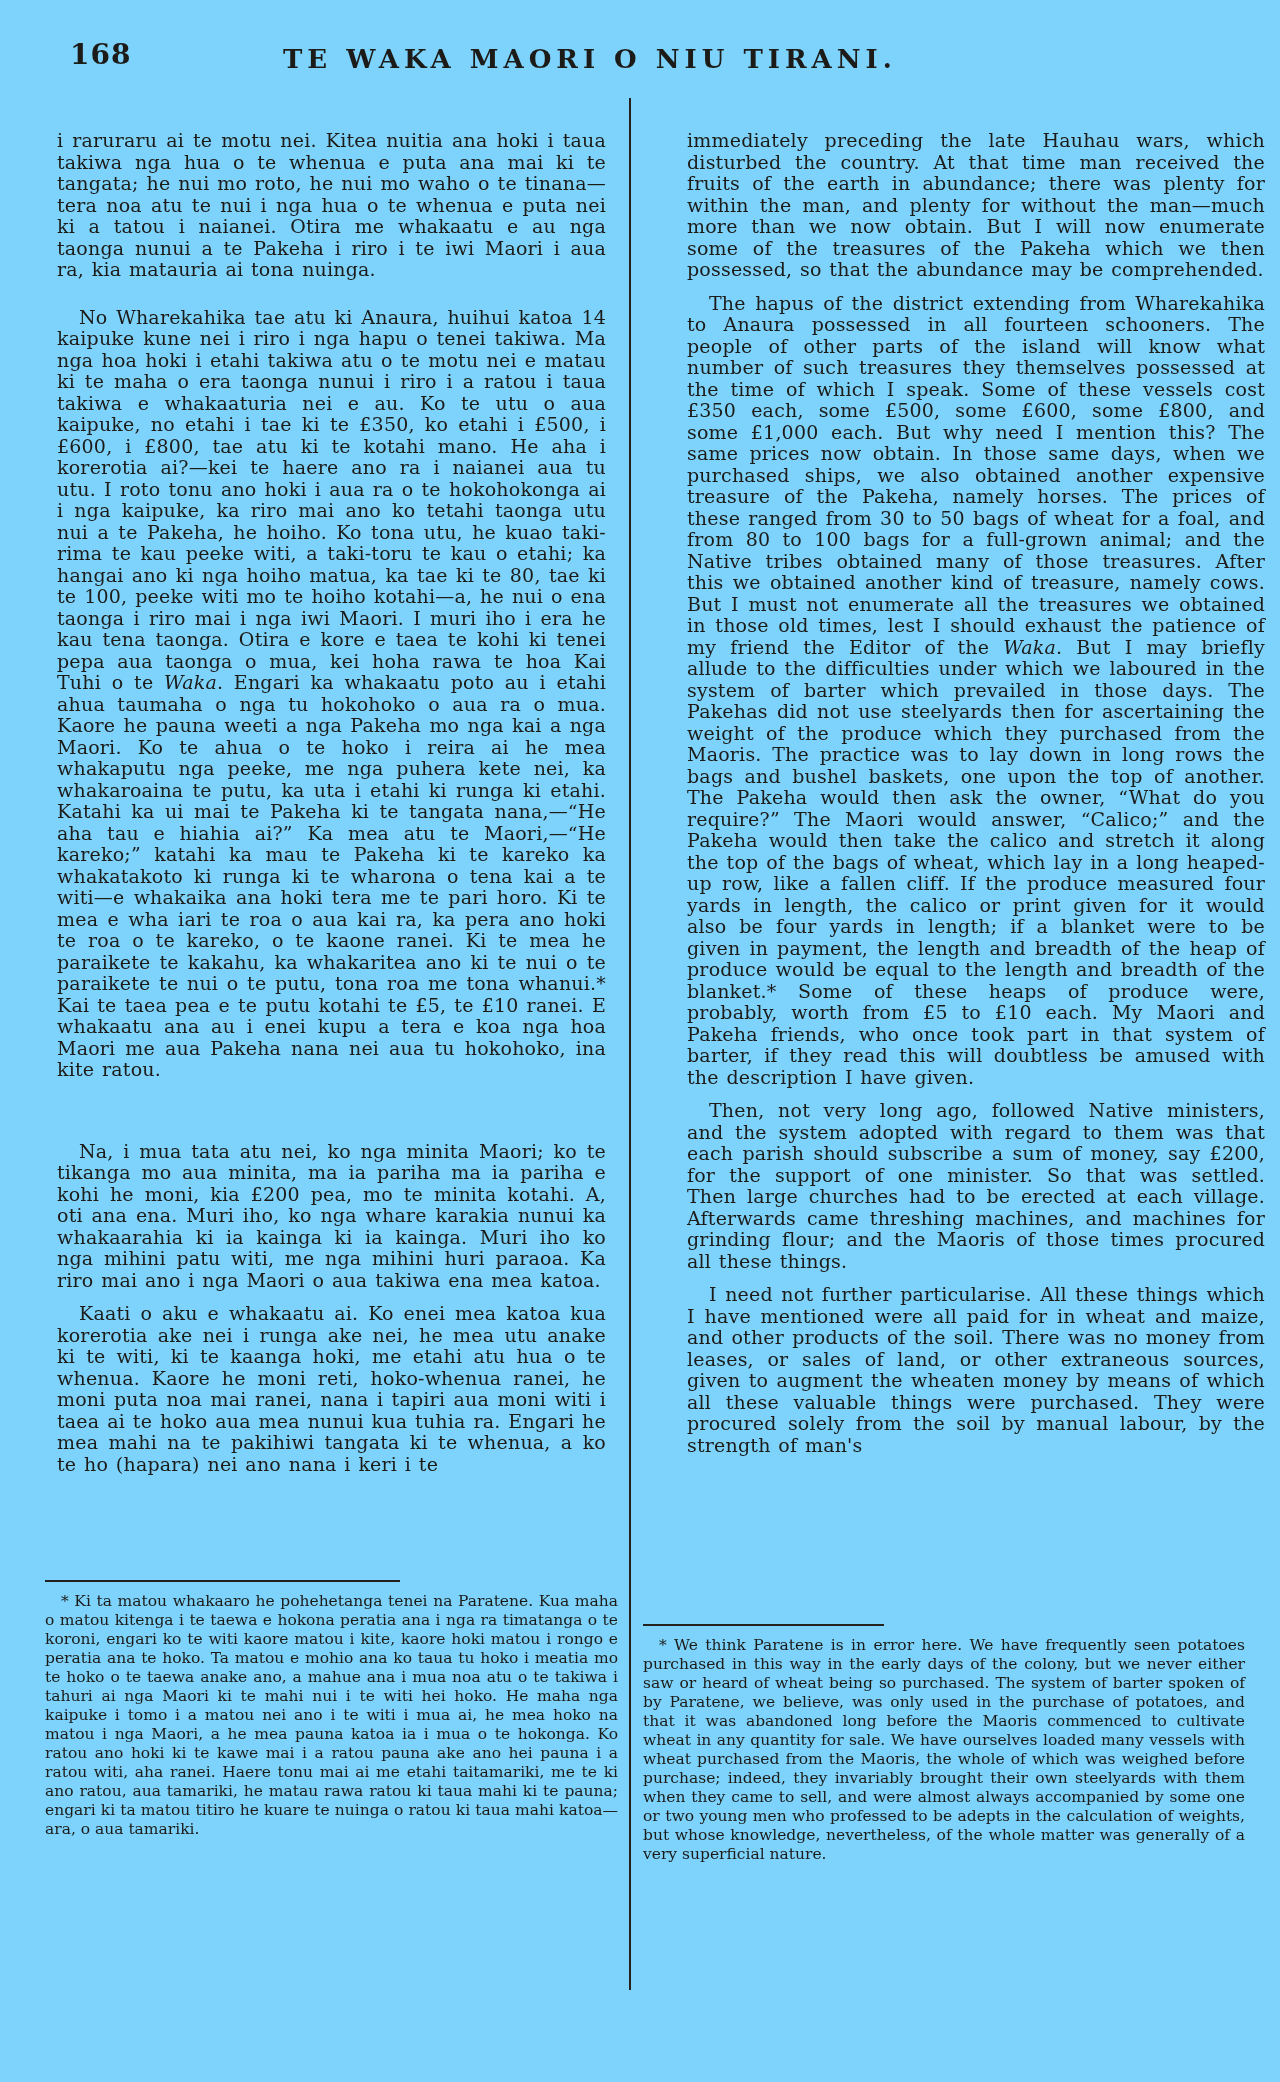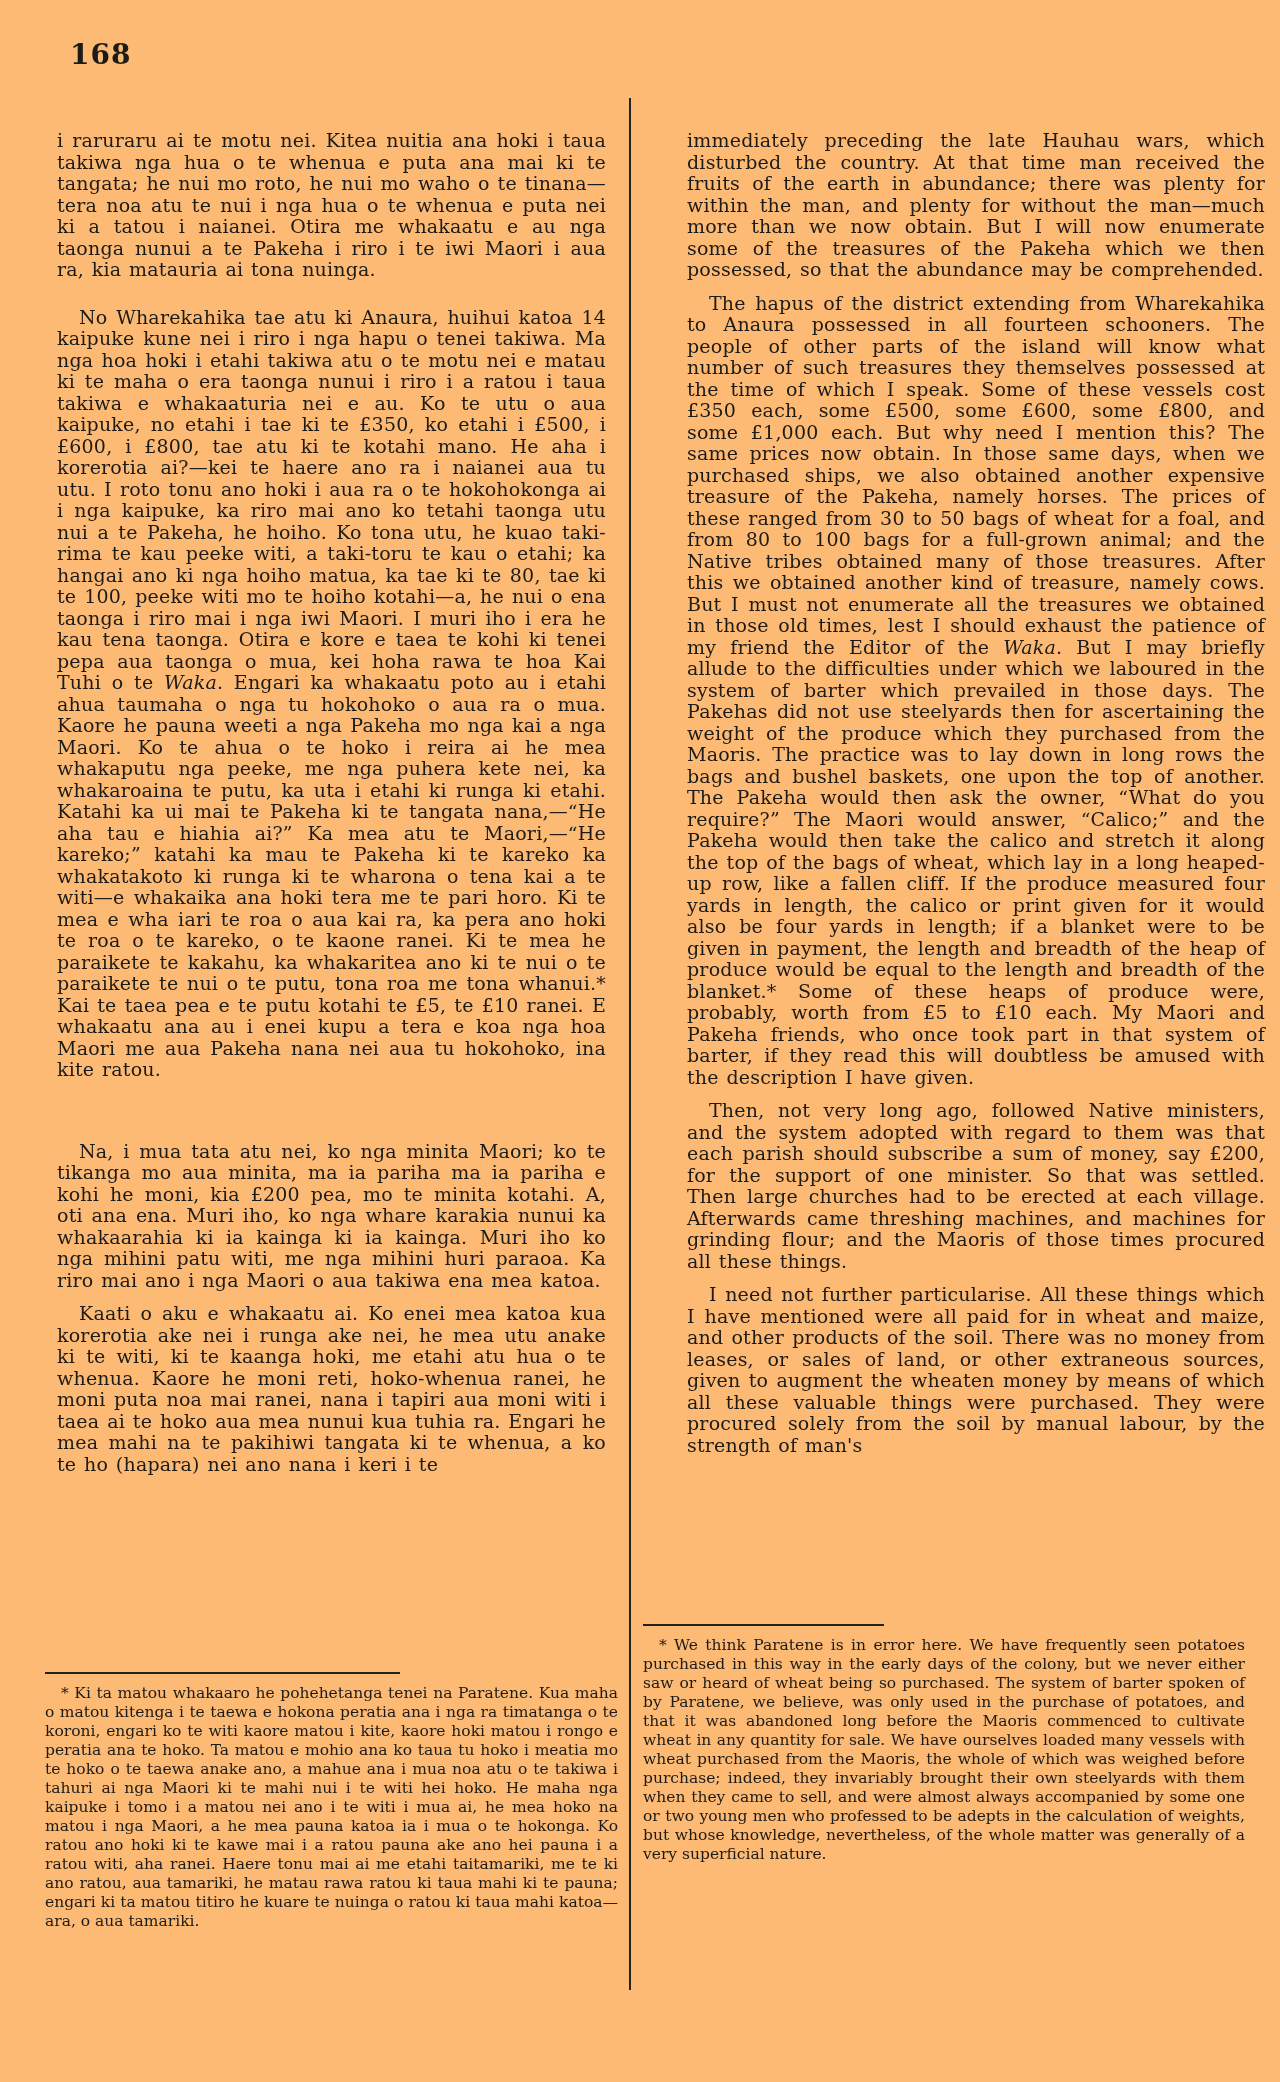--- a/index.html
+++ b/index.html
@@ -1,21 +1,21 @@
 <!DOCTYPE html>
 <html><head>
 <meta charset="utf-8">
 <title>Te Waka Maori o Niu Tirani — p.168</title>
 <style>
   html,body{margin:0;padding:0;background:#dedbd2;}
   .page{
     position:relative;
     width:1280px;height:2082px;
     margin:0 auto;
-    background:#fdba74;
+    background:#7dd3fc;
     color:#1c1b18;
     font-family:"DejaVu Serif", serif;
     overflow:hidden;
   }
   .page-number{
     position:absolute;left:70px;top:38px;
     font-size:28px;font-weight:bold;letter-spacing:1px;
   }
   .masthead{
     position:absolute;left:283px;top:44px;
@@ -37,34 +37,35 @@
   .col-right{left:675px;width:602px;}
   .para{margin:12px;padding:0;}
   .para.indent{text-indent:22px;}
   .para.gap-small{margin-top:26px;}
   .para.gap-large{margin-top:60px;}
   .footnote-block{
     position:absolute;
     text-align:justify;
     font-size:15.5px;line-height:19px;
   }
-  .fn-left{left:45px;top:1672px;width:573px;}
+  .fn-left{left:45px;top:1580px;width:573px;}
   .fn-right{left:643px;top:1624px;width:602px;}
   .fn-rule{width:62%;height:2px;background:#23221e;margin:0 0 10px 0;}
   .fn-rule.short{width:40%;}
   .footnote{margin:0;text-indent:16px;}
   em{font-style:italic;}
 </style>
 </head>
 <body>
 
 <div class="page">
 
   <div class="page-number">168</div>
 
+  <div class="masthead">TE WAKA MAORI O NIU TIRANI.</div>
 
   <div class="divider"></div>
 
   <div class="col col-left">
       <p class="para"><span>i raruraru ai te motu nei.  Kitea nuitia ana hoki i taua takiwa nga hua o te whenua e puta ana mai ki te tangata; he nui mo roto, he nui mo waho o te tinana—tera noa atu te nui i nga hua o te whenua e puta nei ki a tatou i naianei.  Otira me whakaatu e au nga taonga nunui a te Pakeha i riro i te iwi Maori i aua ra, kia matauria ai tona nuinga.</span></p>
       <p class="para indent gap-small"><span>No Wharekahika tae atu ki Anaura, huihui katoa 14 kaipuke kune nei i riro i nga hapu o tenei takiwa. Ma nga hoa hoki i etahi takiwa atu o te motu nei e matau ki te maha o era taonga nunui i riro i a ratou i taua takiwa e whakaaturia nei e au.  Ko te utu o aua kaipuke, no etahi i tae ki te £350, ko etahi i £500, i £600, i £800, tae atu ki te kotahi mano.  He aha i korerotia ai?—kei te haere ano ra i naianei aua tu utu.  I roto tonu ano hoki i aua ra o te hokohokonga ai i nga kaipuke, ka riro mai ano ko tetahi taonga utu nui a te Pakeha, he hoiho.  Ko tona utu, he kuao taki-rima te kau peeke witi, a taki-toru te kau o etahi; ka hangai ano ki nga hoiho matua, ka tae ki te 80, tae ki te 100, peeke witi mo te hoiho kotahi—a, he nui o ena taonga i riro mai i nga iwi Maori.  I muri iho i era he kau tena taonga.  Otira e kore e taea te kohi ki tenei pepa aua taonga o mua, kei hoha rawa te hoa Kai Tuhi o te </span><em>Waka</em><span>.  Engari ka whakaatu poto au i etahi ahua taumaha o nga tu hokohoko o aua ra o mua.  Kaore he pauna weeti a nga Pakeha mo nga kai a nga Maori.  Ko te ahua o te hoko i reira ai he mea whakaputu nga peeke, me nga puhera kete nei, ka whakaroaina te putu, ka uta i etahi ki runga ki etahi.  Katahi ka ui mai te Pakeha ki te tangata nana,—“He aha tau e hiahia ai?”  Ka mea atu te Maori,—“He kareko;” katahi ka mau te Pakeha ki te kareko ka whakatakoto ki runga ki te wharona o tena kai a te witi—e whakaika ana hoki tera me te pari horo.  Ki te mea e wha iari te roa o aua kai ra, ka pera ano hoki te roa o te kareko, o te kaone ranei.  Ki te mea he paraikete te kakahu, ka whakaritea ano ki te nui o te paraikete te nui o te putu, tona roa me tona whanui.*  Kai te taea pea e te putu kotahi te £5, te £10 ranei.  E whakaatu ana au i enei kupu a tera e koa nga hoa Maori me aua Pakeha nana nei aua tu hokohoko, ina kite ratou.</span></p>
       <p class="para indent gap-large"><span>Na, i mua tata atu nei, ko nga minita Maori; ko te tikanga mo aua minita, ma ia pariha ma ia pariha e kohi he moni, kia £200 pea, mo te minita kotahi. A, oti ana ena.  Muri iho, ko nga whare karakia nunui ka whakaarahia ki ia kainga ki ia kainga. Muri iho ko nga mihini patu witi, me nga mihini huri paraoa.  Ka riro mai ano i nga Maori o aua takiwa ena mea katoa.</span></p>
       <p class="para indent"><span>Kaati o aku e whakaatu ai.  Ko enei mea katoa kua korerotia ake nei i runga ake nei, he mea utu anake ki te witi, ki te kaanga hoki, me etahi atu hua o te whenua.  Kaore he moni reti, hoko-whenua ranei, he moni puta noa mai ranei, nana i tapiri aua moni witi i taea ai te hoko aua mea nunui kua tuhia ra.  Engari he mea mahi na te pakihiwi tangata ki te whenua, a ko te ho (hapara) nei ano nana i keri i te</span></p>
     </div>
 

